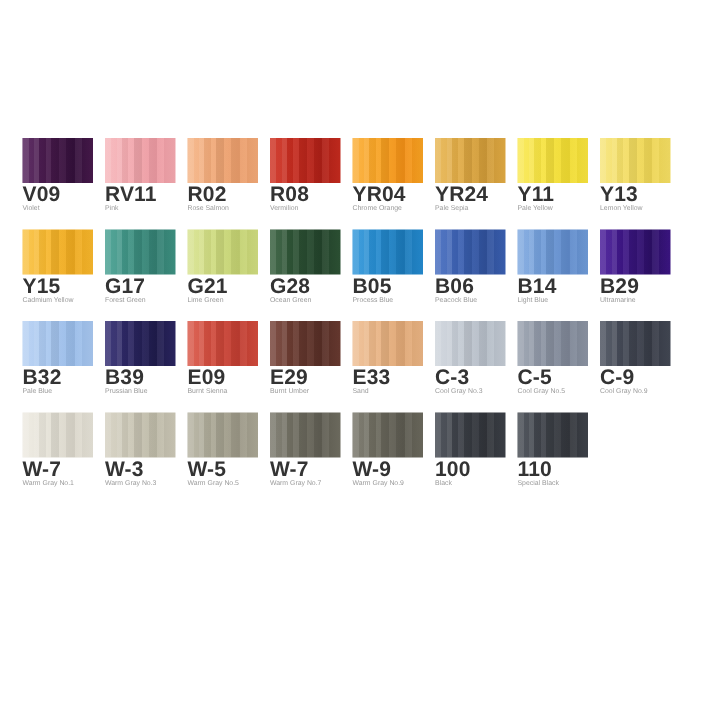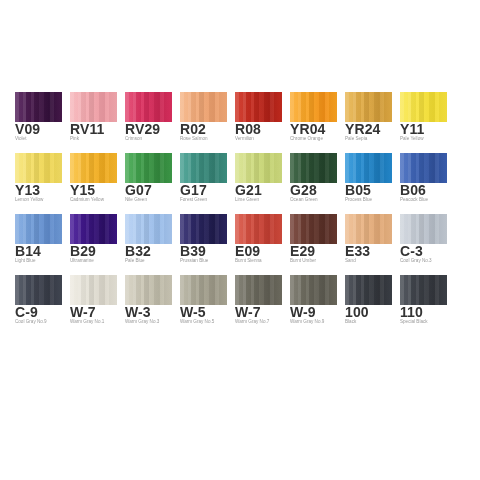--- a/index.html
+++ b/index.html
@@ -104,25 +104,20 @@
         <div class="swatch-chip" style="background: linear-gradient(to right, rgb(85, 34, 92) 0%, rgb(70, 25, 74) 38%, rgb(52, 16, 59) 72%, rgb(70, 25, 74) 100%);"></div>
         <div class="swatch-code">V09</div>
         <div class="swatch-desc">Violet</div>
       </div>
       <div class="swatch-cell">
         <div class="swatch-chip" style="background: linear-gradient(to right, rgb(247, 185, 189) 0%, rgb(242, 167, 173) 38%, rgb(236, 154, 162) 72%, rgb(242, 167, 173) 100%);"></div>
         <div class="swatch-code">RV11</div>
         <div class="swatch-desc">Pink</div>
       </div>
       <div class="swatch-cell">
-        <div class="swatch-chip" style="background: linear-gradient(to right, rgb(226, 74, 114) 0%, rgb(218, 46, 94) 38%, rgb(201, 39, 83) 72%, rgb(218, 46, 94) 100%);"></div>
-        <div class="swatch-code">RV29</div>
-        <div class="swatch-desc">Crimson</div>
-      </div>
-      <div class="swatch-cell">
         <div class="swatch-chip" style="background: linear-gradient(to right, rgb(245, 183, 138) 0%, rgb(240, 168, 119) 38%, rgb(234, 157, 107) 72%, rgb(240, 168, 119) 100%);"></div>
         <div class="swatch-code">R02</div>
         <div class="swatch-desc">Rose Salmon</div>
       </div>
       <div class="swatch-cell">
         <div class="swatch-chip" style="background: linear-gradient(to right, rgb(207, 53, 38) 0%, rgb(195, 42, 30) 38%, rgb(174, 32, 23) 72%, rgb(195, 42, 30) 100%);"></div>
         <div class="swatch-code">R08</div>
         <div class="swatch-desc">Vermilion</div>
       </div>
       <div class="swatch-cell">
@@ -144,25 +139,20 @@
         <div class="swatch-chip" style="background: linear-gradient(to right, rgb(247, 230, 126) 0%, rgb(243, 221, 99) 38%, rgb(237, 213, 84) 72%, rgb(243, 221, 99) 100%);"></div>
         <div class="swatch-code">Y13</div>
         <div class="swatch-desc">Lemon Yellow</div>
       </div>
       <div class="swatch-cell">
         <div class="swatch-chip" style="background: linear-gradient(to right, rgb(249, 196, 73) 0%, rgb(246, 182, 44) 38%, rgb(237, 169, 31) 72%, rgb(246, 182, 44) 100%);"></div>
         <div class="swatch-code">Y15</div>
         <div class="swatch-desc">Cadmium Yellow</div>
       </div>
       <div class="swatch-cell">
-        <div class="swatch-chip" style="background: linear-gradient(to right, rgb(74, 171, 86) 0%, rgb(61, 154, 72) 38%, rgb(51, 136, 61) 72%, rgb(61, 154, 72) 100%);"></div>
-        <div class="swatch-code">G07</div>
-        <div class="swatch-desc">Nile Green</div>
-      </div>
-      <div class="swatch-cell">
         <div class="swatch-chip" style="background: linear-gradient(to right, rgb(75, 162, 148) 0%, rgb(61, 144, 129) 38%, rgb(52, 127, 114) 72%, rgb(61, 144, 129) 100%);"></div>
         <div class="swatch-code">G17</div>
         <div class="swatch-desc">Forest Green</div>
       </div>
       <div class="swatch-cell">
         <div class="swatch-chip" style="background: linear-gradient(to right, rgb(217, 227, 147) 0%, rgb(206, 219, 127) 38%, rgb(195, 209, 113) 72%, rgb(206, 219, 127) 100%);"></div>
         <div class="swatch-code">G21</div>
         <div class="swatch-desc">Lime Green</div>
       </div>
       <div class="swatch-cell">
@@ -212,20 +202,25 @@
       </div>
       <div class="swatch-cell">
         <div class="swatch-chip" style="background: linear-gradient(to right, rgb(238, 192, 150) 0%, rgb(232, 179, 131) 38%, rgb(223, 167, 117) 72%, rgb(232, 179, 131) 100%);"></div>
         <div class="swatch-code">E33</div>
         <div class="swatch-desc">Sand</div>
       </div>
       <div class="swatch-cell">
         <div class="swatch-chip" style="background: linear-gradient(to right, rgb(208, 214, 221) 0%, rgb(194, 201, 210) 38%, rgb(180, 188, 198) 72%, rgb(194, 201, 210) 100%);"></div>
         <div class="swatch-code">C-3</div>
         <div class="swatch-desc">Cool Gray No.3</div>
+      </div>
+      <div class="swatch-cell">
+        <div class="swatch-chip" style="background: linear-gradient(to right, rgb(155, 163, 176) 0%, rgb(139, 147, 162) 38%, rgb(125, 133, 149) 72%, rgb(139, 147, 162) 100%);"></div>
+        <div class="swatch-code">C-5</div>
+        <div class="swatch-desc">Cool Gray No.5</div>
       </div>
       <div class="swatch-cell">
         <div class="swatch-chip" style="background: linear-gradient(to right, rgb(78, 84, 97) 0%, rgb(66, 71, 83) 38%, rgb(55, 59, 70) 72%, rgb(66, 71, 83) 100%);"></div>
         <div class="swatch-code">C-9</div>
         <div class="swatch-desc">Cool Gray No.9</div>
       </div>
       <div class="swatch-cell">
         <div class="swatch-chip" style="background: linear-gradient(to right, rgb(238, 235, 226) 0%, rgb(228, 225, 214) 38%, rgb(218, 214, 202) 72%, rgb(228, 225, 214) 100%);"></div>
         <div class="swatch-code">W-7</div>
         <div class="swatch-desc">Warm Gray No.1</div>

